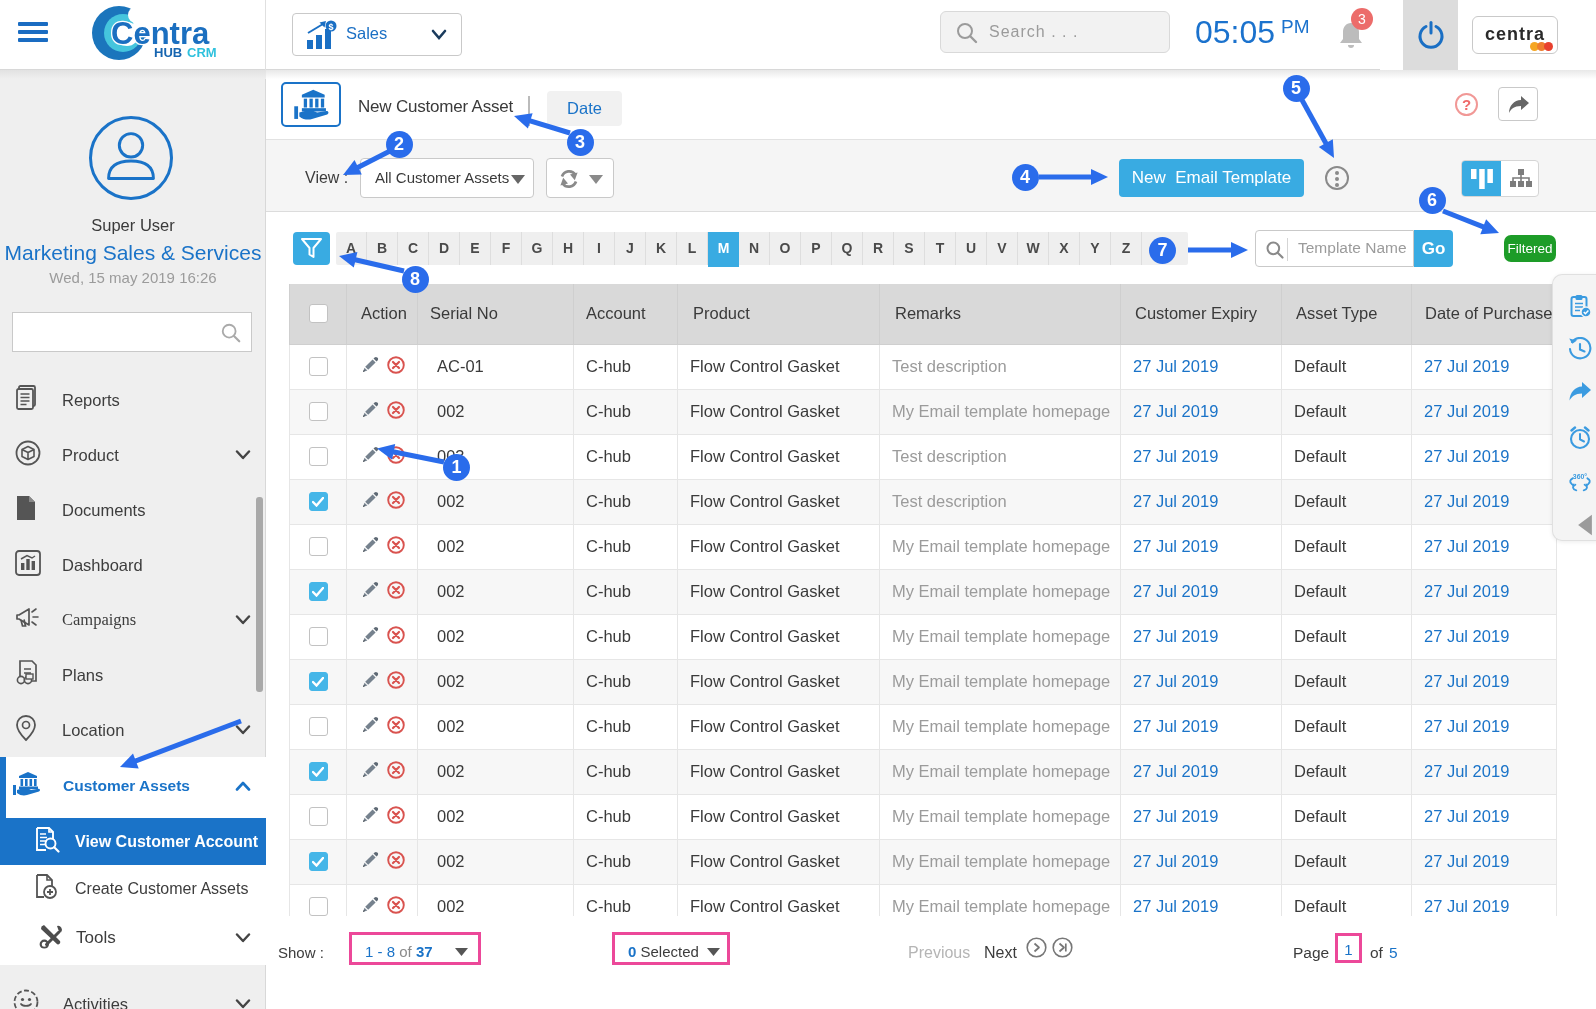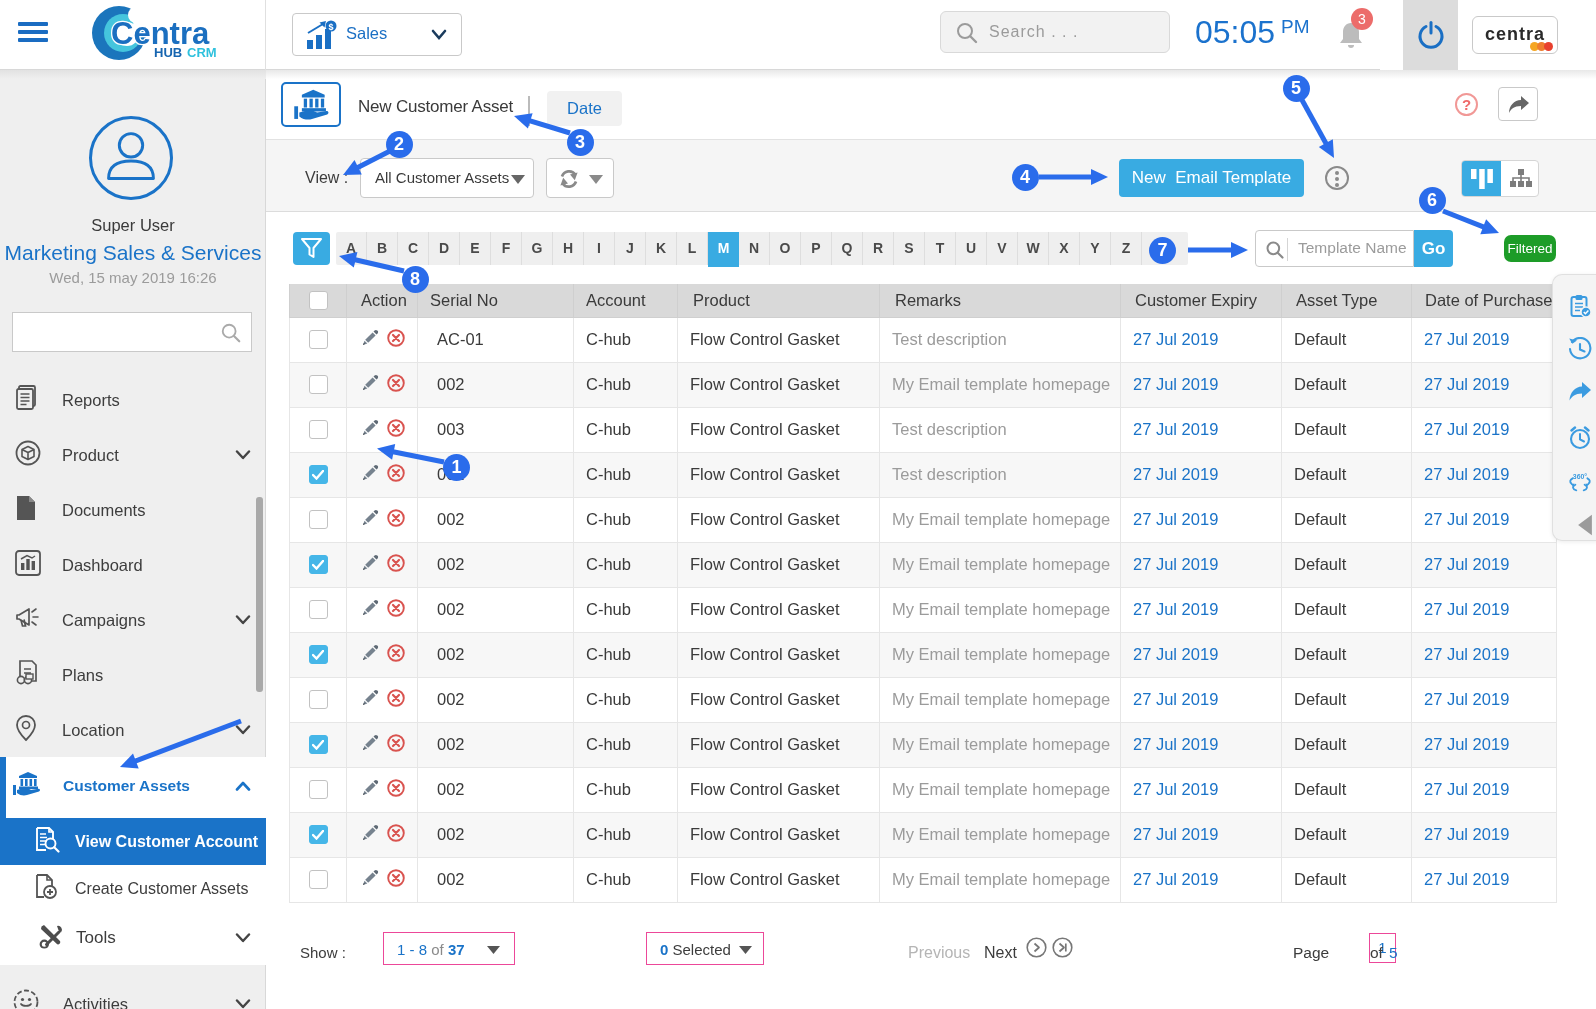--- a/index.html
+++ b/index.html
@@ -53,34 +53,34 @@
 #alpha { position:absolute; left:70px; top:162px; height:33px; background:#efefef; display:flex; border-radius:2px; }
 #alpha div { width:31px; text-align:center; line-height:33px; font-size:14px; font-weight:bold; color:#4a4a4a; border-right:1px solid #dedede; }
 #alpha div.tail { width:46px; border-right:none; }
 #alpha div.on { background:#39abe2; color:#fff; height:35px; border-right:none; }
 #tsearch { position:absolute; left:989px; top:160px; width:159px; height:37px; background:#fff; border:1px solid #c9c9c9; border-radius:4px 0 0 4px; }
 #tsearch span { position:absolute; left:42px; top:8px; color:#9b9b9b; font-size:15.5px; }
 #gobtn { position:absolute; left:1148px; top:160px; width:39px; height:37px; background:#39abe2; border-radius:0 4px 4px 0; color:#fff; font-size:17px; font-weight:bold; text-align:center; line-height:37px; }
 #filtered { position:absolute; left:1238px; top:165px; width:52px; height:27px; background:#1d9c28; border-radius:7px; color:#fff; font-size:13.5px; text-align:center; line-height:27px; }
 #tbl { position:absolute; left:23px; top:214px; }
 table { border-collapse:collapse; width:1267px; table-layout:fixed; }
-th { background:#d9d9d9; height:33px; font-size:16.5px; color:#3a3a3a; font-weight:normal; text-align:left; padding-left:12px; border:1px solid #cfcfcf; border-top:none; }
+th { background:#d9d9d9; height:60px; font-size:16.5px; color:#3a3a3a; font-weight:normal; text-align:left; padding-left:12px; border:1px solid #cfcfcf; border-top:none; }
 td { height:45px; font-size:16.5px; color:#3a3a3a; border:1px solid #e6e6e6; padding-left:12px; background:#fff; }
 tr.alt td { background:#f7f7f7; }
 td.rem { color:#9b9b9b; }
 td.blu, .blu { color:#1a73c8; }
 td.c-ser { padding-left:19px; }
 td.c-cb, th.c-cb { padding-left:0; text-align:center; }
 td.c-act { padding-left:14px; }
 td.c-act .xv { margin-left:8px; }
 td.c-act span { display:inline-block; vertical-align:middle; }
 .cb { width:19px; height:19px; border:1px solid #c2c2c2; border-radius:3px; background:#fff; margin:0 auto; }
 .cb.on { background:#45b6e8; border-color:#45b6e8; text-align:center; line-height:16px; }
 #footer { position:absolute; left:0; top:846px; width:1330px; height:93px; background:#fff; font-size:15px; color:#3c3c3c; }
-.fbox { position:absolute; top:16px; height:33px; border:1px solid #ec4899; background:#fff;margin-left:34px; }
+.fbox { position:absolute; top:16px; height:33px; border:3px solid #ec4899; background:#fff; }
 #rpanel { position:absolute; left:1286px; top:204px; width:46px; height:267px; background:#f4f4f4; border:1px solid #e0e0e0; border-right:none; border-radius:10px 0 0 10px; box-shadow:0 1px 4px rgba(0,0,0,0.08); }
 .rpic { position:absolute; left:15px; width:24px; height:24px; }
 #anno { position:absolute; left:0; top:0; width:1596px; height:1009px; z-index:50; pointer-events:none; }
 .num { position:absolute; width:27px; height:27px; background:#2a6ceb; border-radius:50%; color:#fff; font-size:18px; font-weight:bold; text-align:center; line-height:27px; z-index:51; }
 </style>
 </head>
 <body>
 <div id="page">
   <div id="topbar">
     <div id="hamburger">
@@ -189,21 +189,21 @@
       <div class="mitem" style="top:473px;">
 <span class="ic" style="left:15px;"><svg width="26" height="26" viewBox="0 0 26 26">
             <rect x="1" y="1" width="24" height="24" rx="3" stroke="#555" stroke-width="1.8" fill="none"></rect>
             <rect x="6" y="13" width="3.4" height="7" fill="#555"></rect>
             <rect x="11.3" y="9" width="3.4" height="11" fill="#555"></rect>
             <rect x="16.6" y="11" width="3.4" height="9" fill="#555"></rect>
             <path d="M6 9 L12 5.5 L17 8 L20 6" stroke="#555" stroke-width="1.5" fill="none"></path>
           </svg></span>
 <span class="tx" style="left:62px;color:#3d3d3d;">Dashboard</span>
       </div>
-      <div class="mitem" style="top:528px;">
+      <div class="mitem" style="top:528px;font-family:Liberation Serif, serif;">
 <span class="ic" style="left:15px;"><svg width="28" height="26" viewBox="0 0 28 26">
             <path d="M2 10 L4 10 L14 4 L14 20 L4 14 L2 14 Z" stroke="#555" stroke-width="1.7" fill="none" stroke-linejoin="round"></path>
             <path d="M6 15 L7.5 21 L10.5 21 L9 14.5" stroke="#555" stroke-width="1.7" fill="none"></path>
             <path d="M17 7 L21 4 M18 12 L23 12 M17 17 L21 20" stroke="#555" stroke-width="1.6" fill="none" stroke-linecap="round"></path>
           </svg></span>
 <span class="tx" style="left:62px;color:#3d3d3d;">Campaigns</span>
         <span class="ch"><svg width="16" height="10" viewBox="0 0 16 10">
             <path d="M2 1.5 L8 8 L14 1.5" stroke="#444" stroke-width="2.4" fill="none" stroke-linecap="round" stroke-linejoin="round"></path>
           </svg></span>
       </div>
@@ -710,21 +710,21 @@
 <td>Flow Control Gasket</td>
 <td class="rem">My Email template homepage</td>
 <td class="blu">27 Jul 2019</td>
 <td>Default</td>
 <td class="blu">27 Jul 2019</td>
 </tr>
       </tbody>
         </table>
     </div>
     <div id="footer">
-      <span class="abs" style="left:34px;top:28px;">Show :</span>
+      <span class="abs" style="left:12px;top:28px;">Show :</span>
       <div class="fbox" style="left:83px;top:16px;width:132px;">
         <span class="abs" style="left:13px;top:8px;"><span class="blu">1 - 8</span> <span style="color:#8a8a8a;">of</span> <span class="blu" style="font-weight:bold;">37</span></span>
         <svg class="abs" style="left:103px;top:13px;" width="13" height="9" viewBox="0 0 13 9">
             <path d="M0 0 L13 0 L6.5 8 Z" fill="#555"></path>
           </svg>
       </div>
       <div class="fbox" style="left:346px;top:16px;width:118px;text-align:right;">
         <span class="abs" style="left:13px;top:8px;"><span class="blu" style="font-weight:bold;">0</span> Selected</span>
         <svg class="abs" style="left:92px;top:13px;" width="13" height="9" viewBox="0 0 13 9">
             <path d="M0 0 L13 0 L6.5 8 Z" fill="#555"></path>

